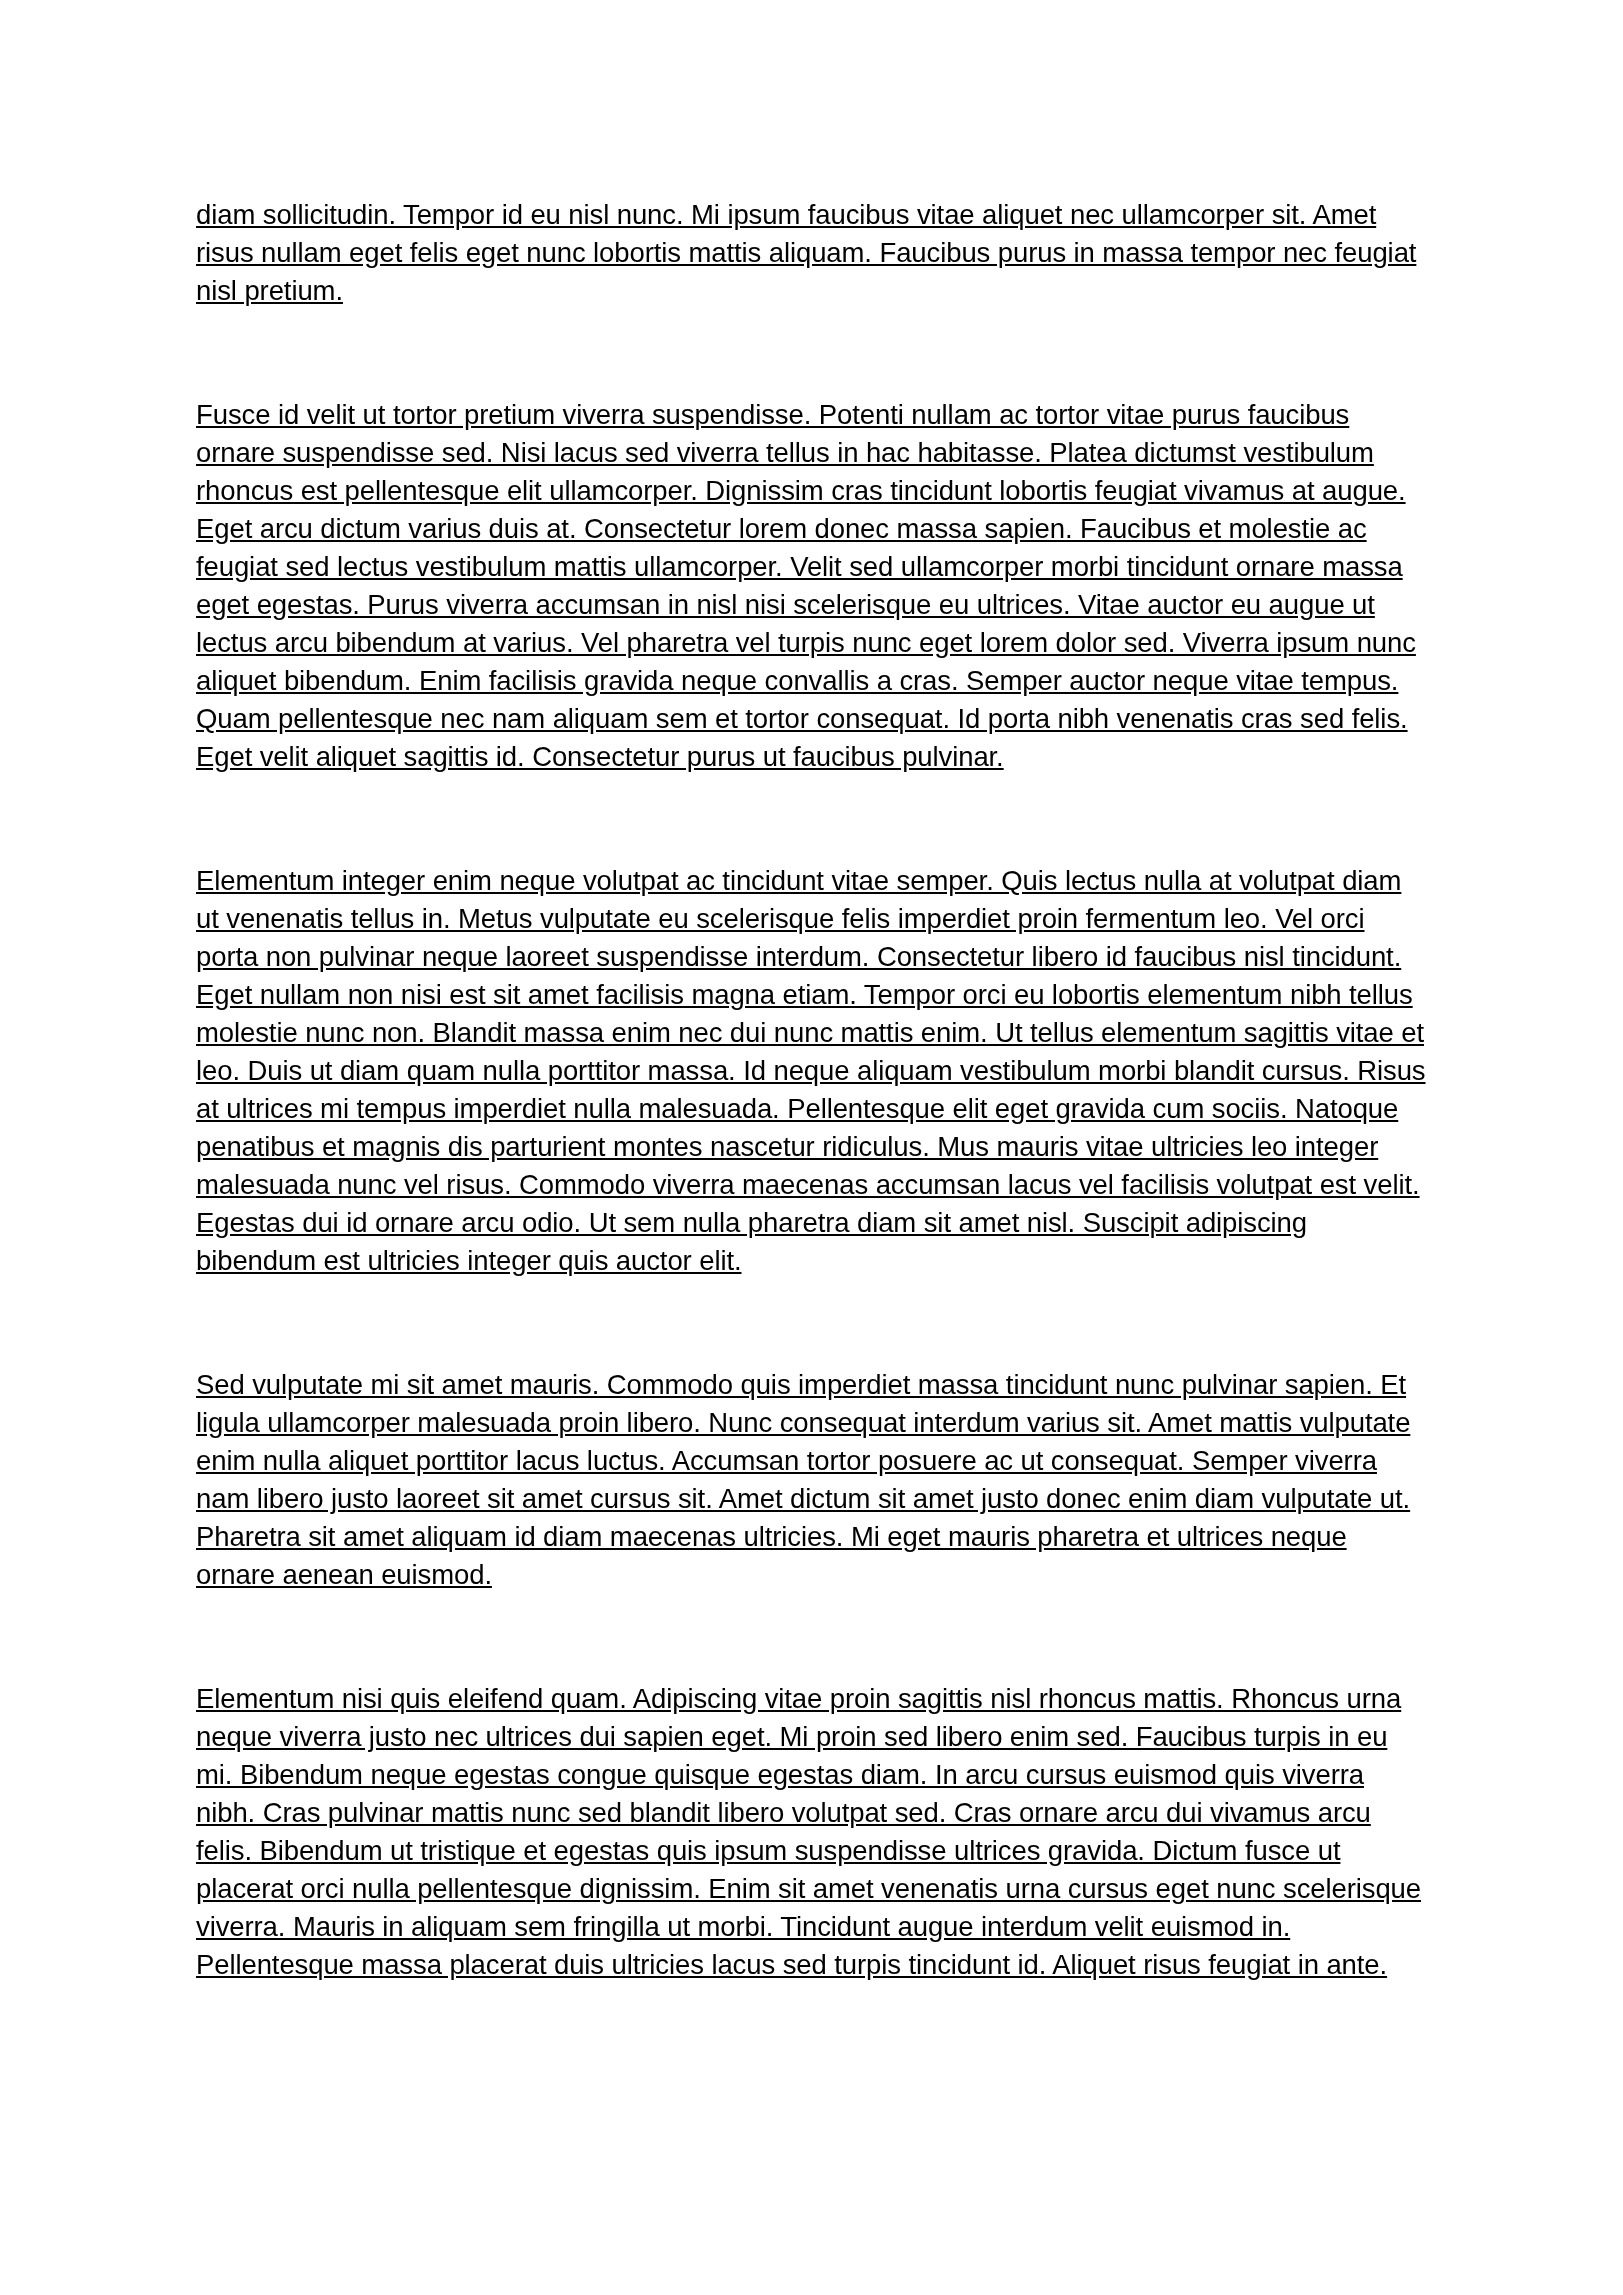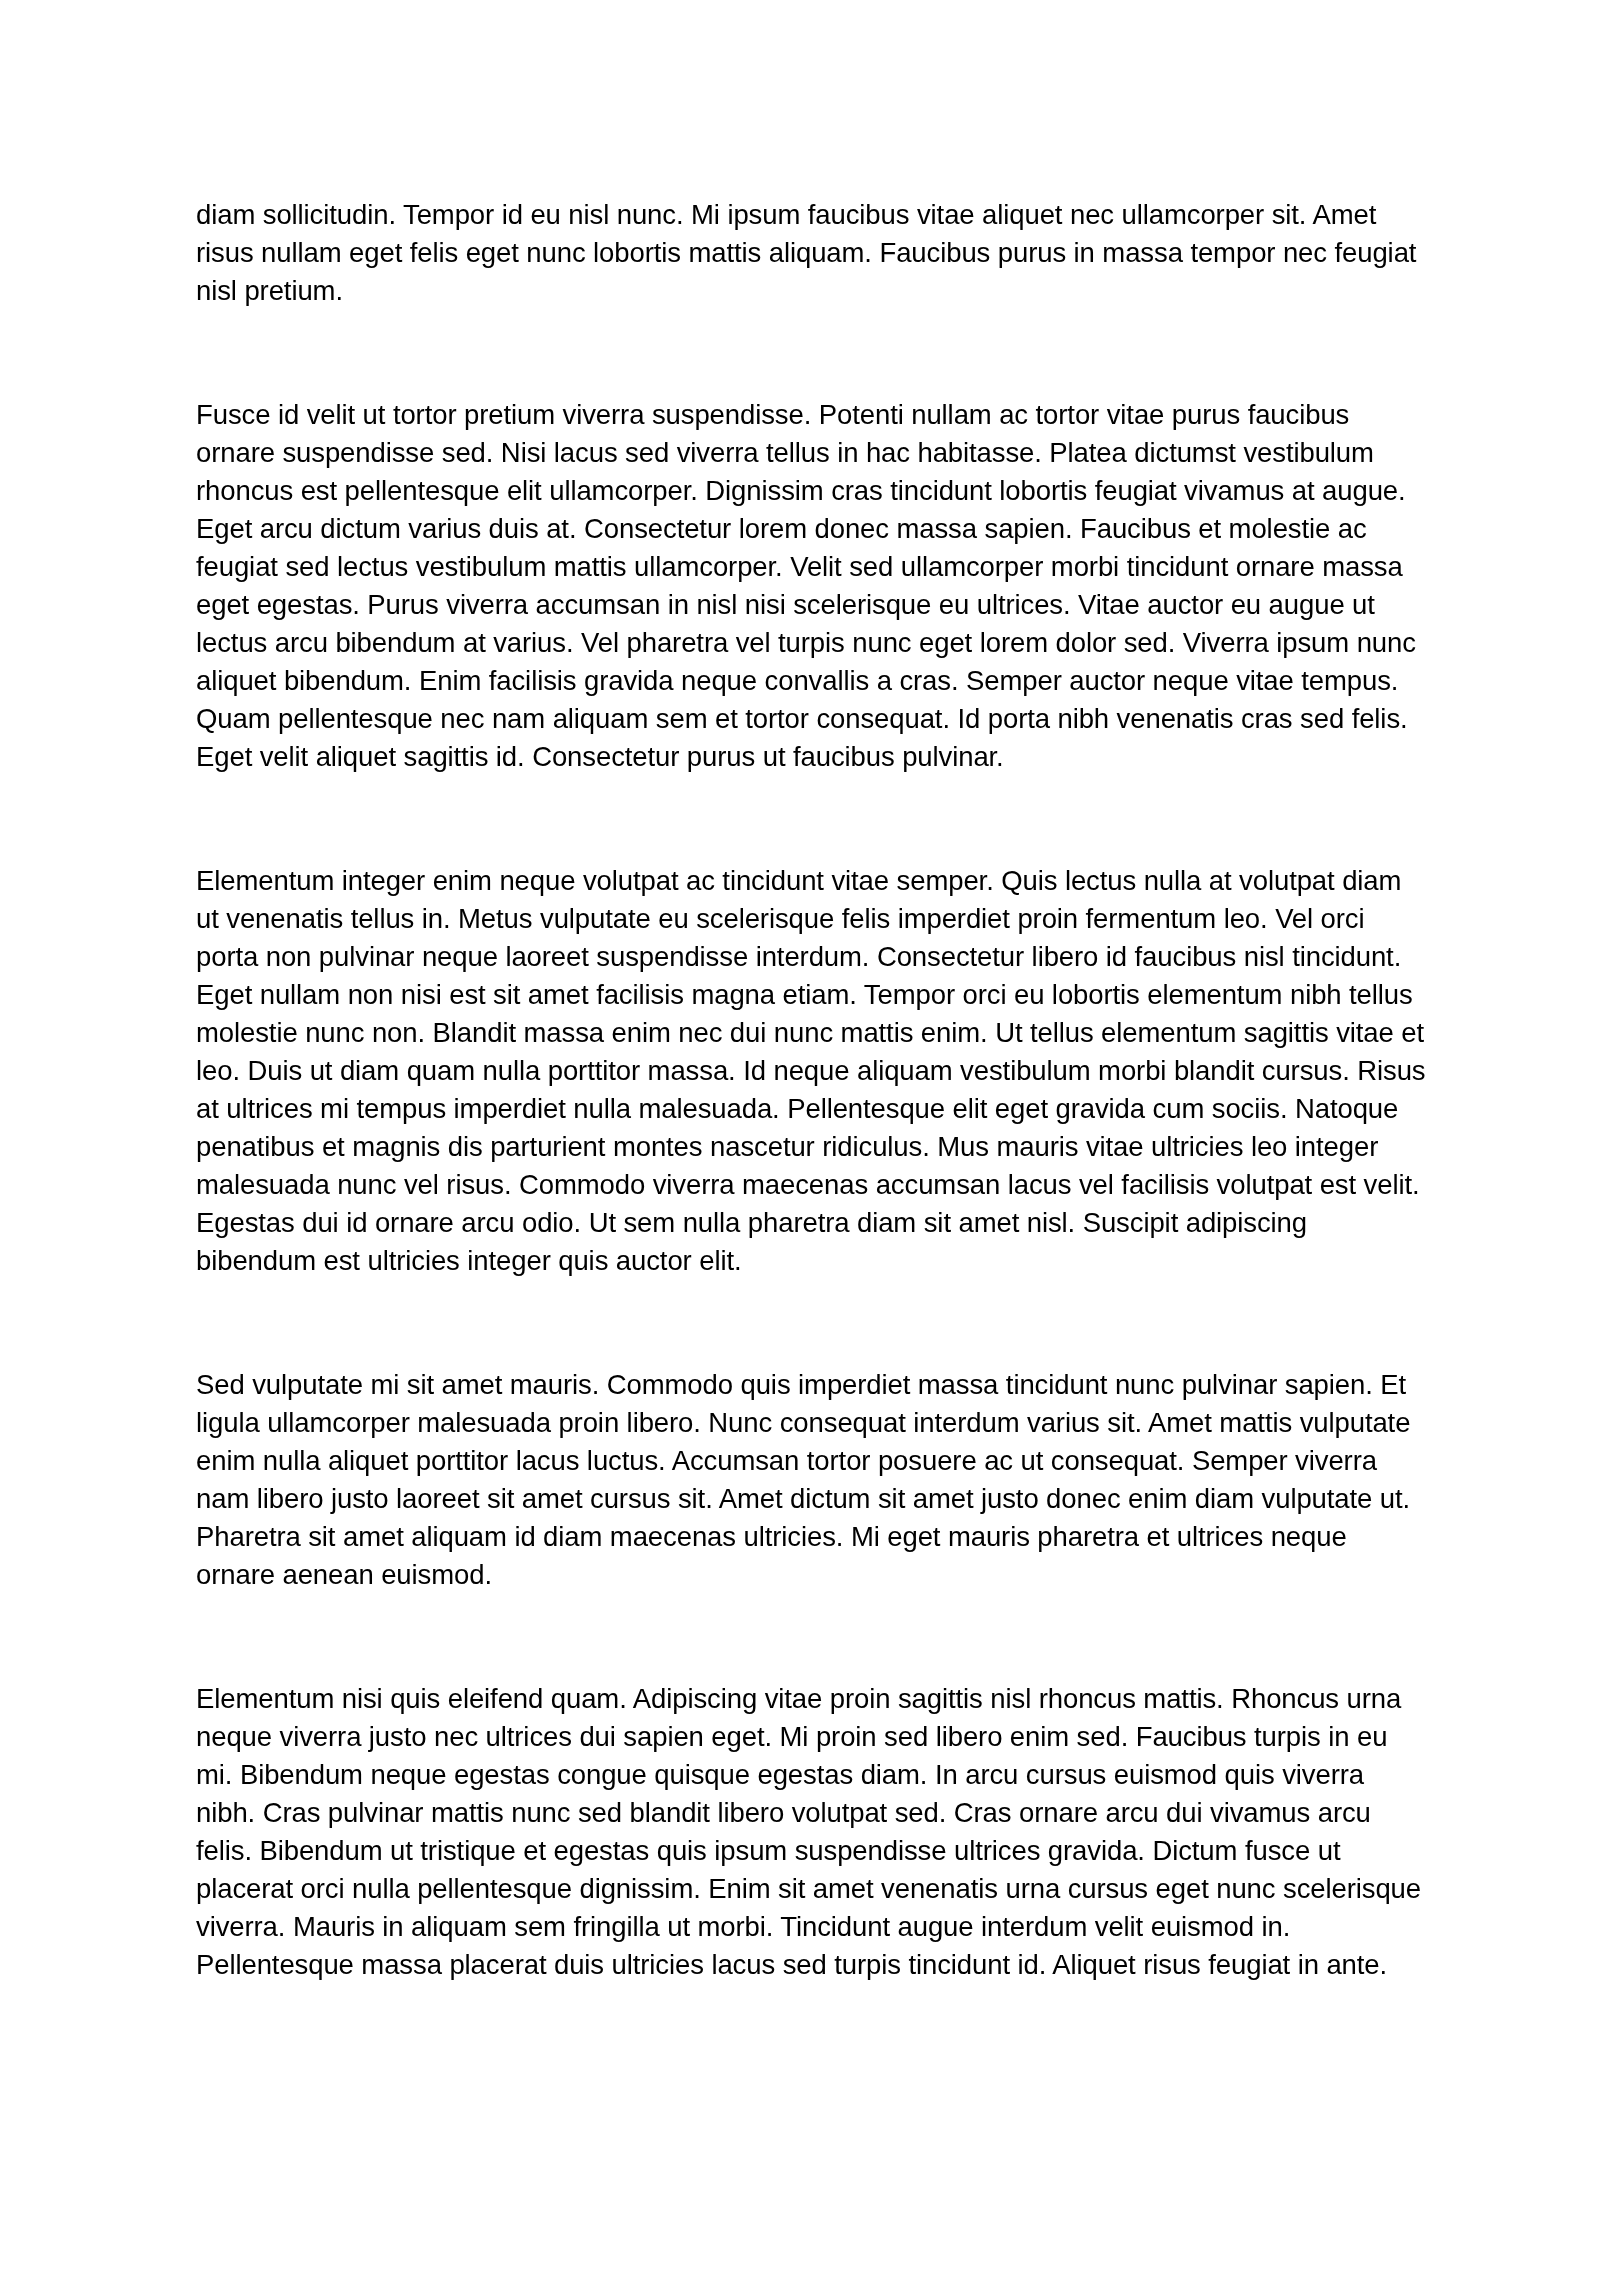--- a/index.html
+++ b/index.html
@@ -8,20 +8,21 @@
     background: #ffffff;
   }
   .page {
     position: relative;
     width: 1623px;
     height: 2295px;
     background: #ffffff;
     box-sizing: border-box;
     padding: 196px 196px 0 196px;
     overflow: hidden;
+    text-decoration: underline;
   }
   .doc-body {
     width: 1231px;
     font-family: "Liberation Sans", sans-serif;
     font-size: 27.5px;
     line-height: 38px;
     color: #000000;
     letter-spacing: -0.1px;
   }
   .doc-body p {

